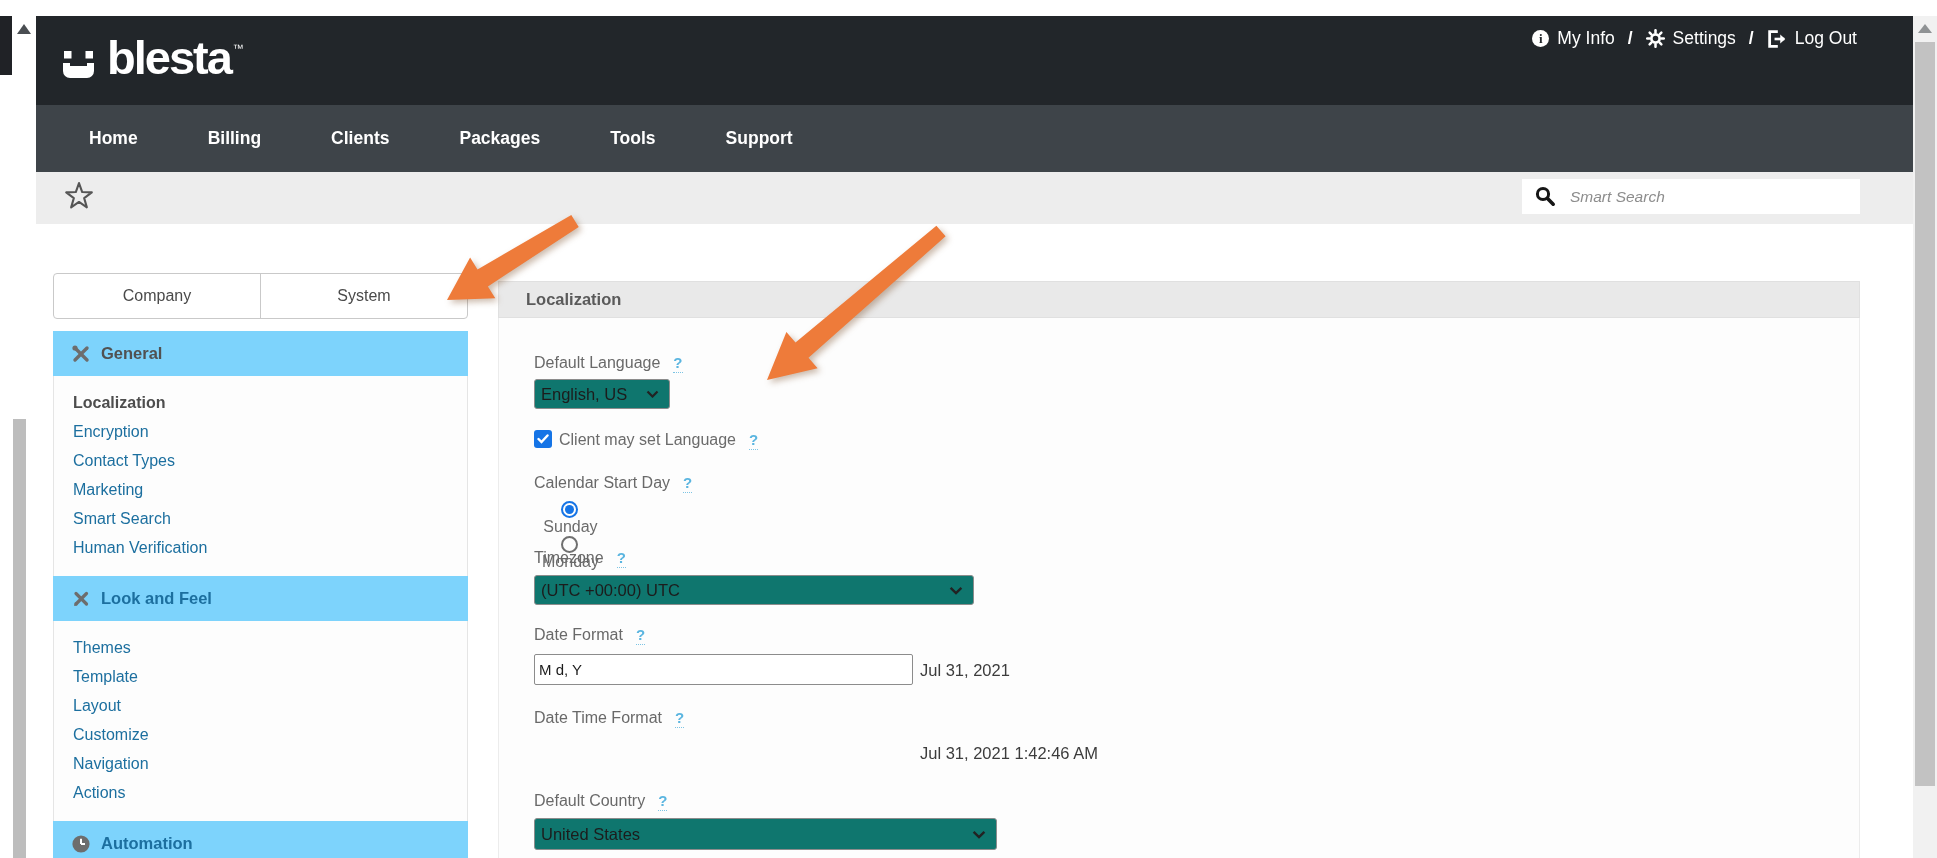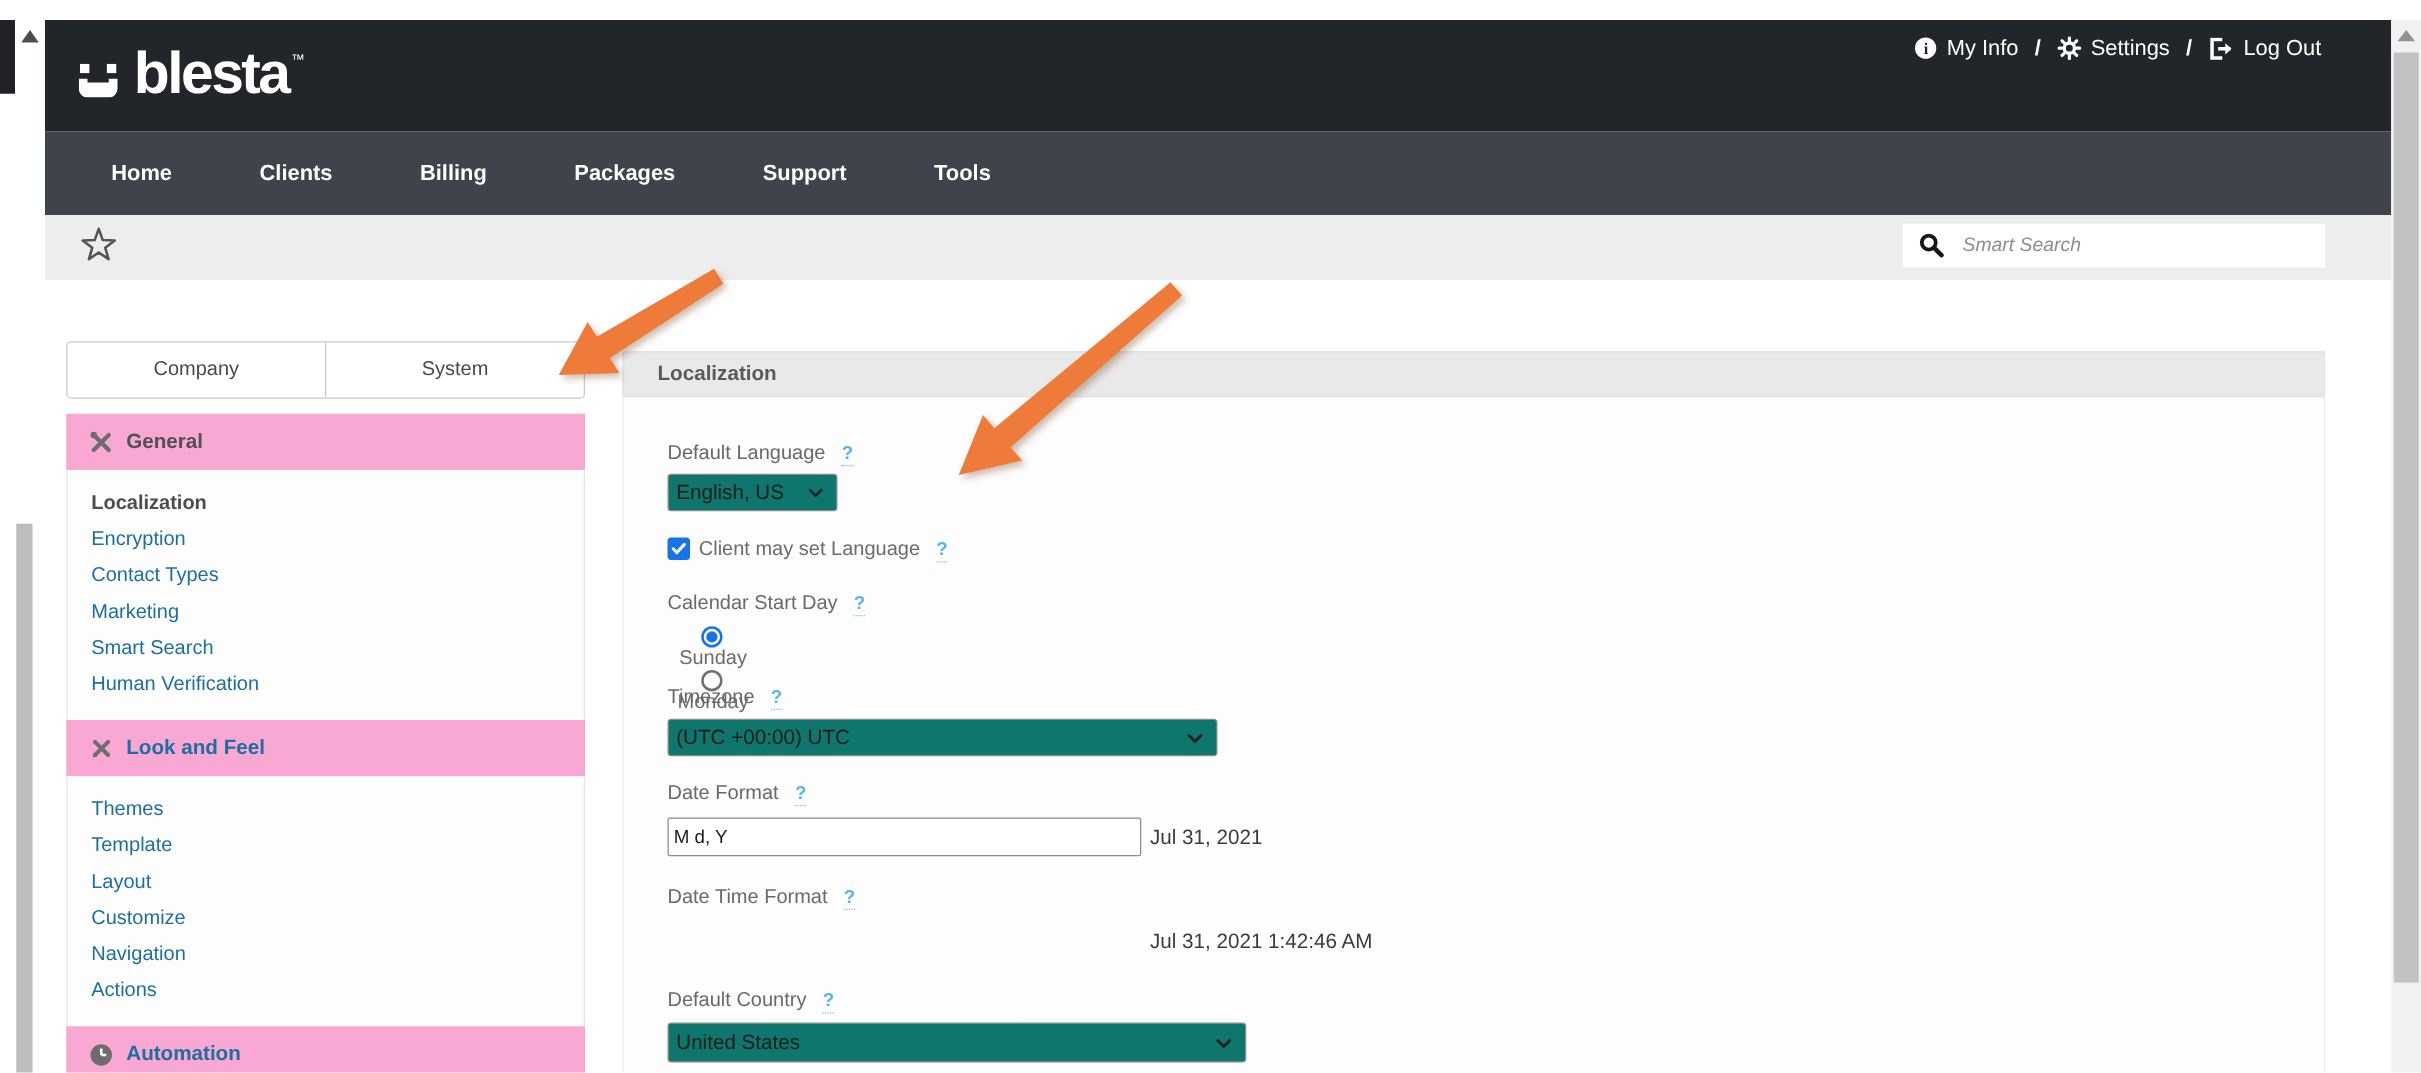--- a/index.html
+++ b/index.html
@@ -46,21 +46,21 @@
     font-family:"Liberation Sans", sans-serif; background:transparent; }
   .searchbox input::placeholder { font-style:italic; color:#8d8d8d; }
 
   
   .tabs { position:absolute; left:17px; top:257px; width:415px; height:46px; background:#fff;
     border:1px solid #c9c9c9; border-radius:4px; display:flex; overflow:hidden; }
   .tab { flex:1; text-align:center; line-height:44px; font-size:16px; color:#4a4a4a; cursor:pointer; }
   .tab.first { border-right:1px solid #c9c9c9; }
 
   .sidebar { position:absolute; left:17px; top:315px; width:415px; }
-  .side-header { height:45px; background:#f9a8d4; display:flex; align-items:center; gap:10px;
+  .side-header { height:45px; background:#7dd3fc; display:flex; align-items:center; gap:10px;
     padding-left:18px; font-weight:bold; font-size:16.5px; color:#515151; cursor:pointer; }
   .side-header.linkish { color:#1c6f9f; }
   .side-list { background:#fdfdfd; border-left:1px solid #e5e5e5; border-right:1px solid #e5e5e5; padding:12px 0 14px; }
   .side-link { display:block; font-size:16px; line-height:29px; padding-left:19px; color:#1c6f9f;
     text-decoration:none; cursor:pointer; }
   .side-link.active { color:#4d4d4d; font-weight:bold; cursor:default; }
 
   
   .panel { position:absolute; left:462px; top:265px; width:1362px; height:640px; }
   .panel-header { height:37px; background:#e9e9e9; border:1px solid #e0e0e0; display:flex; align-items:center;
@@ -140,25 +140,25 @@
             <line x1="9" y1="11" x2="21" y2="11" stroke="#fff" stroke-width="3.2"></line>
             <path d="M16 5.5 L22 11 L16 16.5 Z" fill="#fff"></path>
           </svg>
           <span>Log Out</span>
         </span>
       </div>
     </div>
 
     <div class="mainnav">
       <div class="nav-item">Home</div>
+      <div class="nav-item">Billing</div>
       <div class="nav-item">Clients</div>
-      <div class="nav-item">Billing</div>
       <div class="nav-item">Packages</div>
+      <div class="nav-item">Tools</div>
       <div class="nav-item">Support</div>
-      <div class="nav-item">Tools</div>
     </div>
 
     <div class="toolbar">
       <div class="fav-btn">
         <svg width="30" height="31" viewBox="0 0 28 30">
           <polygon points="14,2 17.1,10.7 26.4,11 19,16.6 21.6,25.5 14,20.3 6.4,25.5 9,16.6 1.6,11 10.9,10.7" fill="none" stroke="#555" stroke-width="2" stroke-linejoin="round"></polygon>
         </svg>
       </div>
       <div class="searchbox">
         <svg width="21" height="21" viewBox="0 0 21 21">

